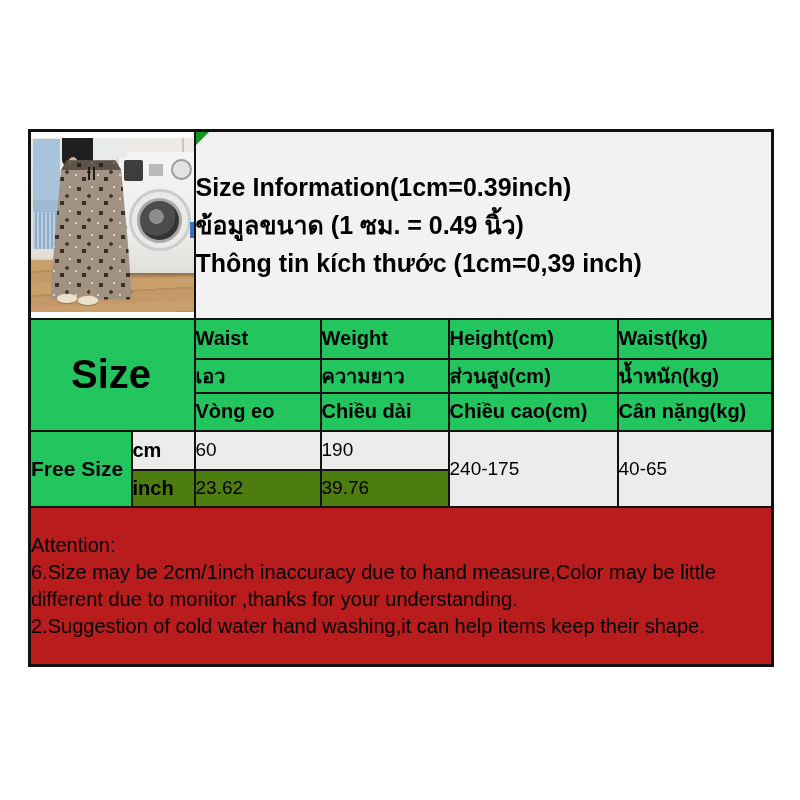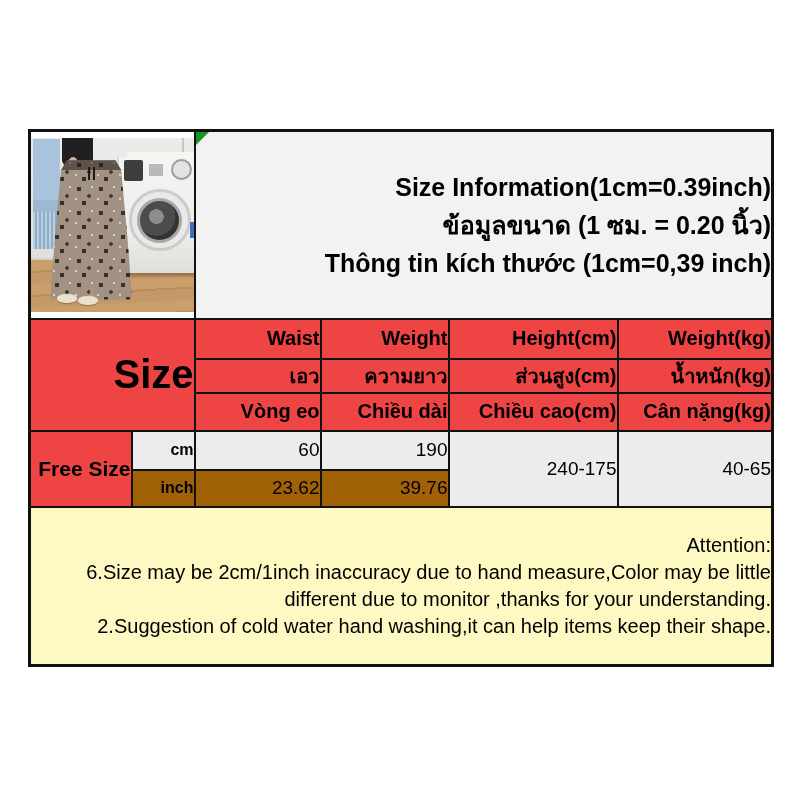--- a/index.html
+++ b/index.html
@@ -11,41 +11,41 @@
   .sheet{
     position:absolute;left:28px;top:129px;width:743px;height:538px;
   }
   table.size-table{
     border-collapse:collapse;table-layout:fixed;
     width:743px;height:538px;
     border:3px solid #111;
   }
   table.size-table td{
     border:2px solid #111;
-    text-align:right;vertical-align:middle;
+    text-align:left;vertical-align:middle;
     padding:0;overflow:hidden;
   }
   
   td.photo-cell{background:#fff;padding:5px;}
   td.info-cell{background:#f2f2f2;position:relative;}
-  td.gray{background:#ef4444;}
+  td.gray{background:#22c55e;}
   td.vlight{background:#ececec;}
-  td.white{background:#a16207;}
+  td.white{background:#4d7c0f;}
   .info-line{font-weight:bold;font-size:25px;line-height:38px;}
   .corner-marker{
     position:absolute;left:0;top:0;width:0;height:0;
     border-top:13px solid #17961f;border-right:13px solid transparent;
   }
-  .size-big{font-weight:bold;font-size:40px;}
+  .size-big{font-weight:bold;font-size:40px;margin-left:40px;}
   .free-size{font-weight:bold;font-size:21px;}
   .col-head{font-weight:bold;font-size:20px;}
-  .unit{font-weight:bold;font-size:16px;margin-left:48px;}
+  .unit{font-weight:bold;font-size:20px;margin-left:48px;}
   .val{font-size:19px;}
   td.attention-cell{
-    background:#fef9c3;text-align:left;vertical-align:top;
+    background:#b91c1c;text-align:left;vertical-align:top;
     padding:4px 8px;font-size:20px;line-height:27px;
   }
   
   .photo{position:relative;width:100%;height:174px;overflow:hidden;background:#e7e4df;}
   .ph-wall{position:absolute;left:0;top:0;right:0;height:71%;
     background:linear-gradient(180deg,#edebe7 0%,#e2ded8 100%);}
   .ph-corner{position:absolute;left:93%;top:0;width:2px;height:71%;background:#c9c4bc;}
   .ph-floor{position:absolute;left:0;top:70%;right:0;bottom:0;
     background:repeating-linear-gradient(177deg,#c99f6b 0 11px,#ba8e58 11px 13px,#c49868 13px 24px);}
   .ph-baseboard{position:absolute;left:0;top:69%;right:0;height:3px;background:#d6d1c7;}
@@ -128,33 +128,33 @@
             <div class="ph-string"></div>
             <div class="ph-string s2"></div>
           </div>
           <div class="ph-shoe s1"></div>
           <div class="ph-shoe s2"></div>
         </div>
       </td>
       <td class="info-cell" colspan="4">
         <span class="corner-marker"></span>
         <div class="info-line">Size Information(1cm=0.39inch)</div>
-        <div class="info-line">ข้อมูลขนาด (1 ซม. = 0.20 นิ้ว)</div>
+        <div class="info-line">ข้อมูลขนาด (1 ซม. = 0.49 นิ้ว)</div>
         <div class="info-line">Thông tin kích thước (1cm=0,39 inch)</div>
       </td>
     </tr>
 
     <tr style="height:40px">
       <td class="gray" colspan="2" rowspan="3">
         <span class="size-big">Size</span>
       </td>
       <td class="gray col-head">Waist</td>
       <td class="gray col-head">Weight</td>
       <td class="gray col-head">Height(cm)</td>
-      <td class="gray col-head">Weight(kg)</td>
+      <td class="gray col-head">Waist(kg)</td>
     </tr>
 
     <tr style="height:26px">
       <td class="gray col-head">เอว</td>
       <td class="gray col-head">ความยาว</td>
       <td class="gray col-head">ส่วนสูง(cm)</td>
       <td class="gray col-head">น้ำหนัก(kg)</td>
     </tr>
 
     <tr style="height:38px">

